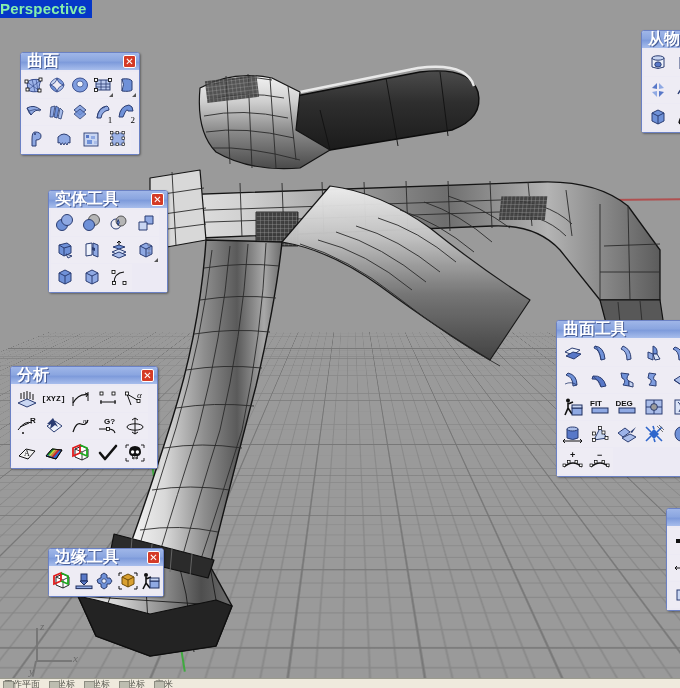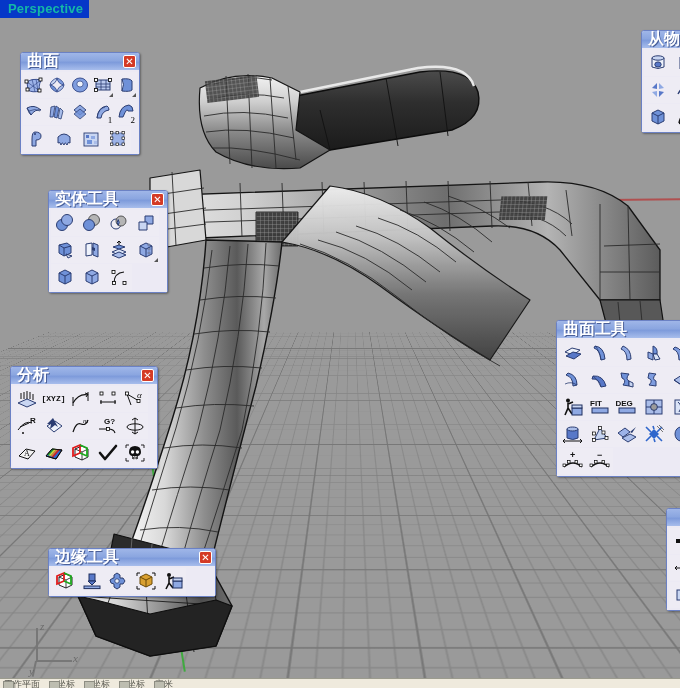--- a/index.html
+++ b/index.html
@@ -80,24 +80,24 @@
 
   
   #model { position: absolute; left: 0; top: 0; width: 680px; height: 678px; }
   #model svg { position: absolute; left: 0; top: 0; }
 
   
   #persp-label {
     position: absolute;
     left: 0; top: 0;
     background: #0537c8;
-    color: #14b8a6;
-    font-size: 13px;
+    color: #86efac;
+    font-size: 15px;
     font-weight: bold;
-    padding: 1px 6px 2px 8px;
+    padding: 1px 6px 2px 0;
     letter-spacing: .2px;
     line-height: 15px;
     z-index: 40;
   }
 
   
   .panel {
     position: absolute;
     background: #e9e9f2;
     border: 1px solid #6b81c4;
@@ -709,21 +709,21 @@
                 <path d="M20 2 L20 5 M20 2 L17 2"></path>
               <path d="M2 18 L2 15 M2 18 L5 18"></path>
                 <path d="M20 18 L20 15 M20 18 L17 18"></path>
             </g>
           </svg>
         </div>
       </div>
     </div>
   </div>
 
-  <div class="panel" style="left:48px; top:548px; width:168px;">
+  <div class="panel" style="left:48px; top:548px; width:116px;">
     <div class="panel-title">
       <span class="t">边缘工具</span>
       <span class="panel-close">✕</span>
     </div>
     <div class="panel-body">
       <div class="trow">
         <div class="tbtn">
           <svg width="22" height="20" viewBox="0 0 22 20">
             <path d="M5 6 L12 3 L18 6 L18 14 L12 17 L5 14 Z" fill="#fff" stroke="#111" stroke-width=".9"></path>
             <path d="M5 6 L12 9 L18 6 M12 9 L12 17" stroke="#111" stroke-width=".8" fill="none"></path>

